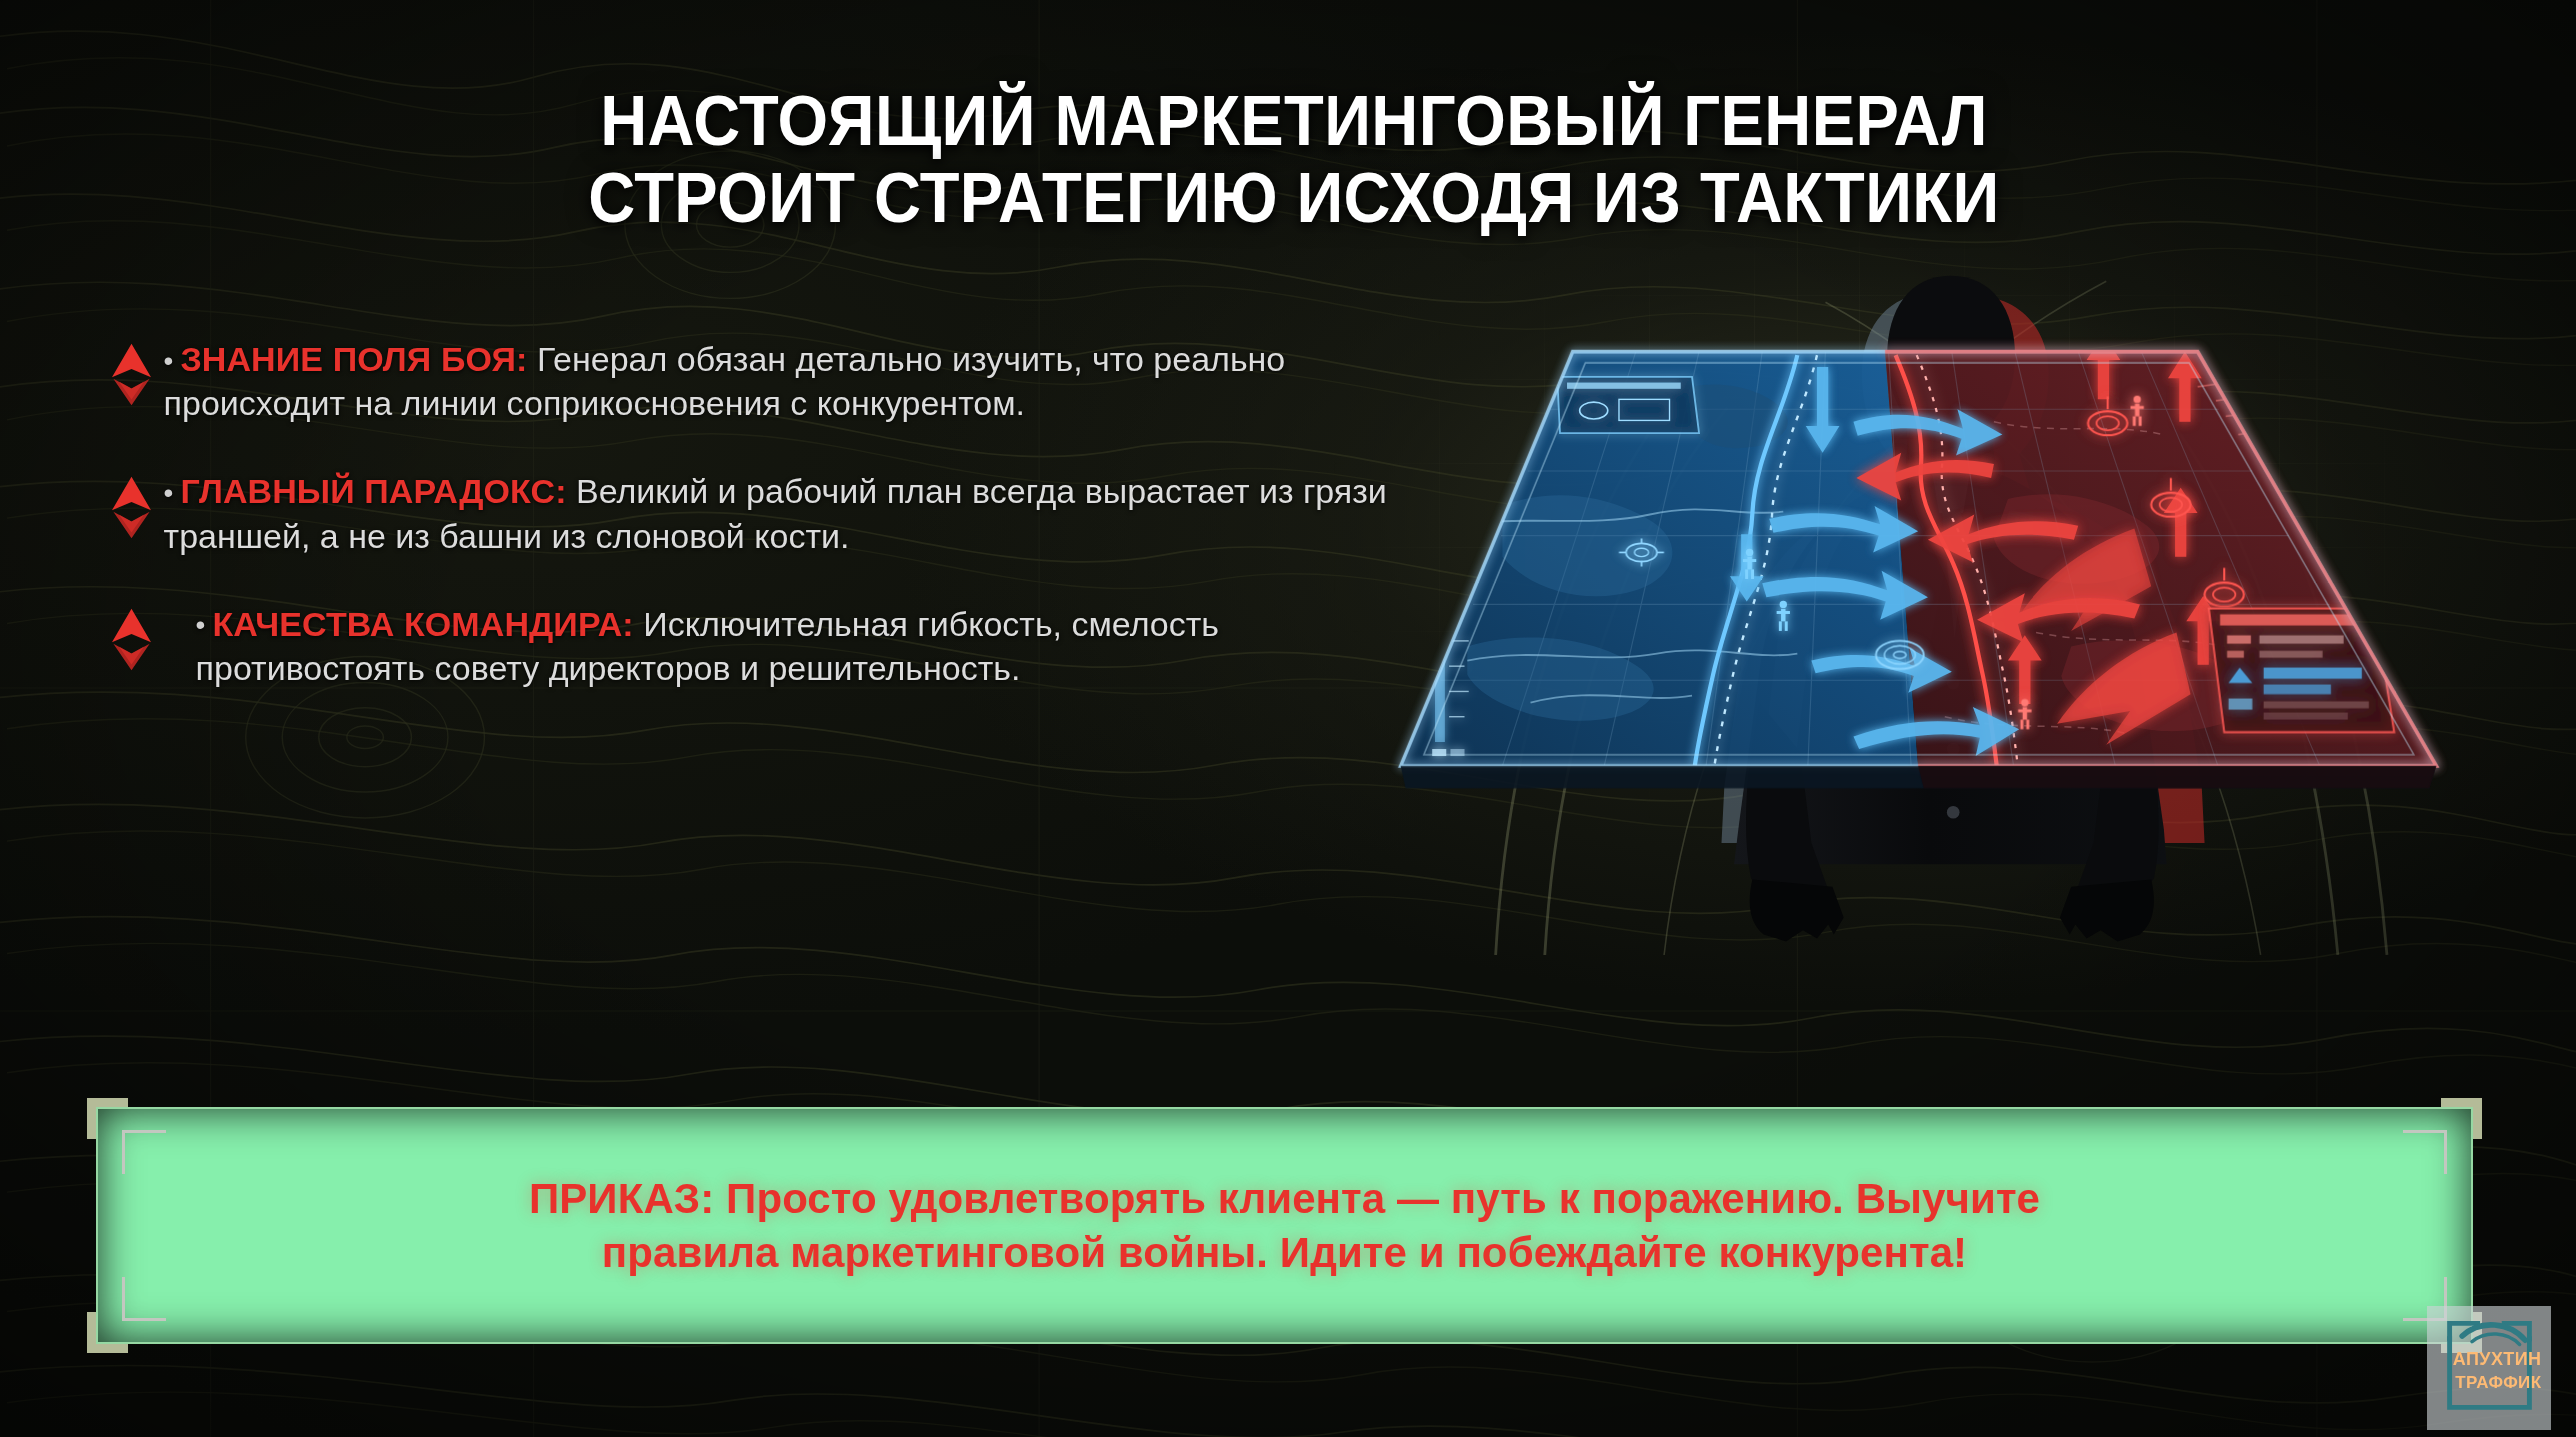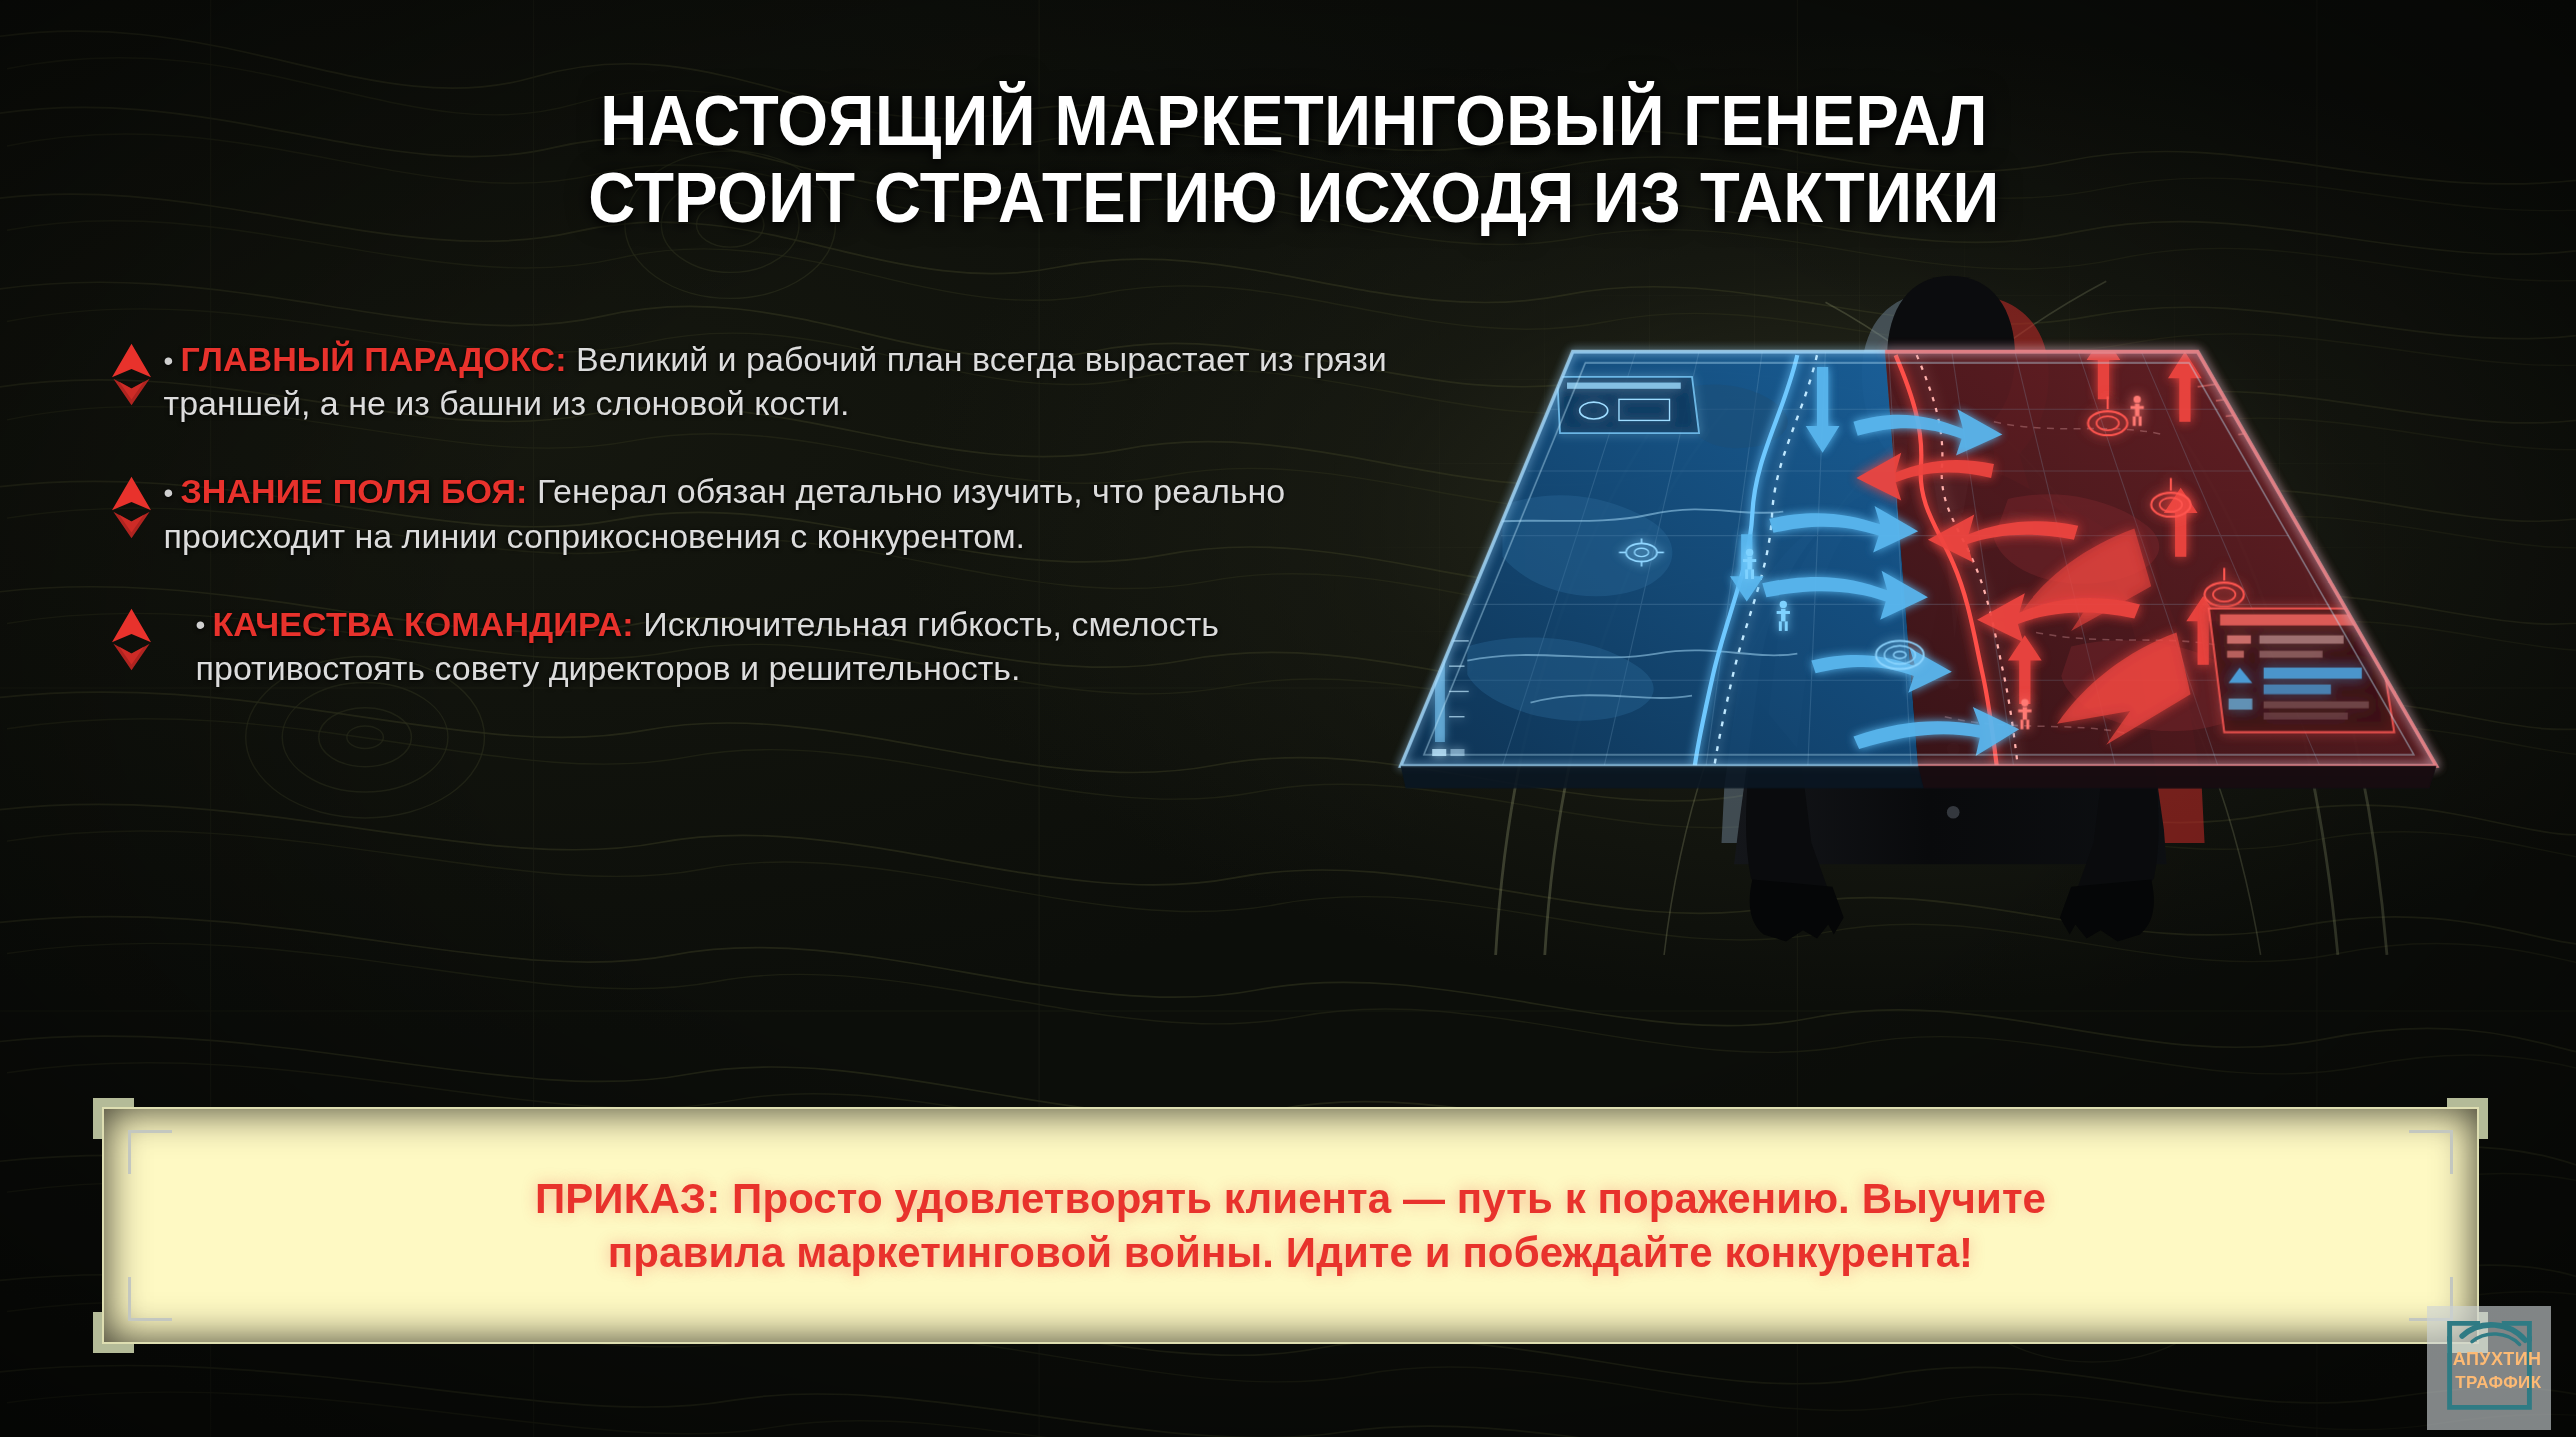--- a/index.html
+++ b/index.html
@@ -96,22 +96,22 @@
   .b-text{color:#dcdcdc;}
 
   
   .scene{
     position:absolute;left:1362px;top:211px;width:1214px;height:864px;
     z-index:4;
   }
 
   
   .order-panel{
-    position:absolute;left:102px;top:1107px;width:2373px;height:233px;
-    background:#fef9c3;
+    position:absolute;left:96px;top:1107px;width:2373px;height:233px;
+    background:#86efac;
     border:2.1px solid rgba(176,182,150,.40);
     box-shadow:0 0 42px rgba(0,0,0,.8) inset;
     z-index:7;
   }
   .corner-accent{
     position:absolute;width:32px;height:32px;
     border:0 solid #b4bb98;
     z-index:2;
   }
   .ca-tl{left:-11.2px;top:-11.2px;border-left-width:9px;border-top-width:9px;}
@@ -250,32 +250,32 @@
 
   <div class="bullets">
 
     <div class="bullet">
       <svg class="marker" viewBox="0 0 76 96">
         <polygon points="38,4 66,52 38,40 10,52" fill="#e8322c"></polygon>
         <polygon points="12,54 38,68 64,54 38,92" fill="#b02420"></polygon>
         <polygon points="20,58 38,68 56,58 38,84" fill="#e8322c" opacity=".55"></polygon>
       </svg>
       <div class="bullet-body">
-        <span class="dot">•</span><span class="b-term">ГЛАВНЫЙ ПАРАДОКС:</span><span class="b-text"> Великий и рабочий план всегда вырастает из грязи траншей, а не из башни из слоновой кости.</span>
+        <span class="dot">•</span><span class="b-term">ЗНАНИЕ ПОЛЯ БОЯ:</span><span class="b-text"> Генерал обязан детально изучить, что реально происходит на линии соприкосновения с конкурентом.</span>
       </div>
     </div>
 
     <div class="bullet">
       <svg class="marker" viewBox="0 0 76 96">
         <polygon points="38,4 66,52 38,40 10,52" fill="#e8322c"></polygon>
         <polygon points="12,54 38,68 64,54 38,92" fill="#b02420"></polygon>
         <polygon points="20,58 38,68 56,58 38,84" fill="#e8322c" opacity=".55"></polygon>
       </svg>
       <div class="bullet-body">
-        <span class="dot">•</span><span class="b-term">ЗНАНИЕ ПОЛЯ БОЯ:</span><span class="b-text"> Генерал обязан детально изучить, что реально происходит на линии соприкосновения с конкурентом.</span>
+        <span class="dot">•</span><span class="b-term">ГЛАВНЫЙ ПАРАДОКС:</span><span class="b-text"> Великий и рабочий план всегда вырастает из грязи траншей, а не из башни из слоновой кости.</span>
       </div>
     </div>
 
     <div class="bullet">
       <svg class="marker" viewBox="0 0 76 96">
         <polygon points="38,4 66,52 38,40 10,52" fill="#e8322c"></polygon>
         <polygon points="12,54 38,68 64,54 38,92" fill="#b02420"></polygon>
         <polygon points="20,58 38,68 56,58 38,84" fill="#e8322c" opacity=".55"></polygon>
       </svg>
       <div class="bullet-body">

